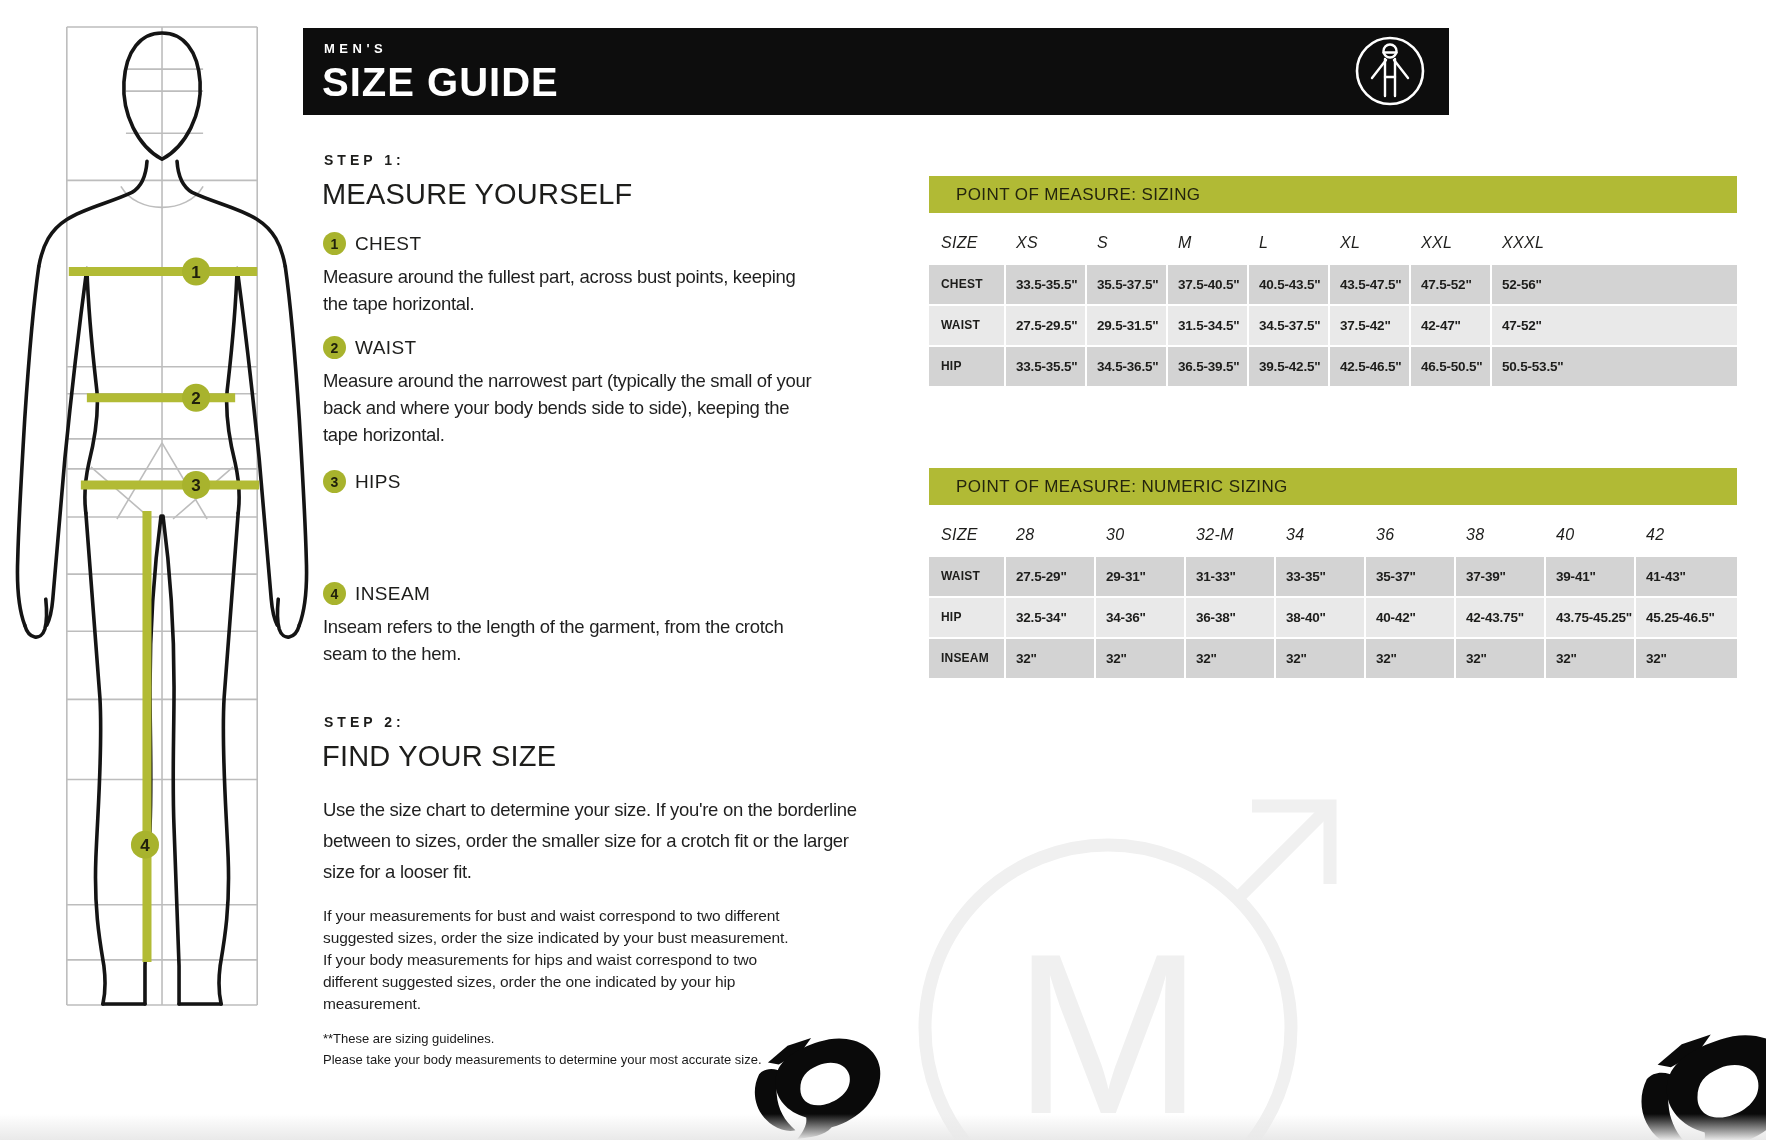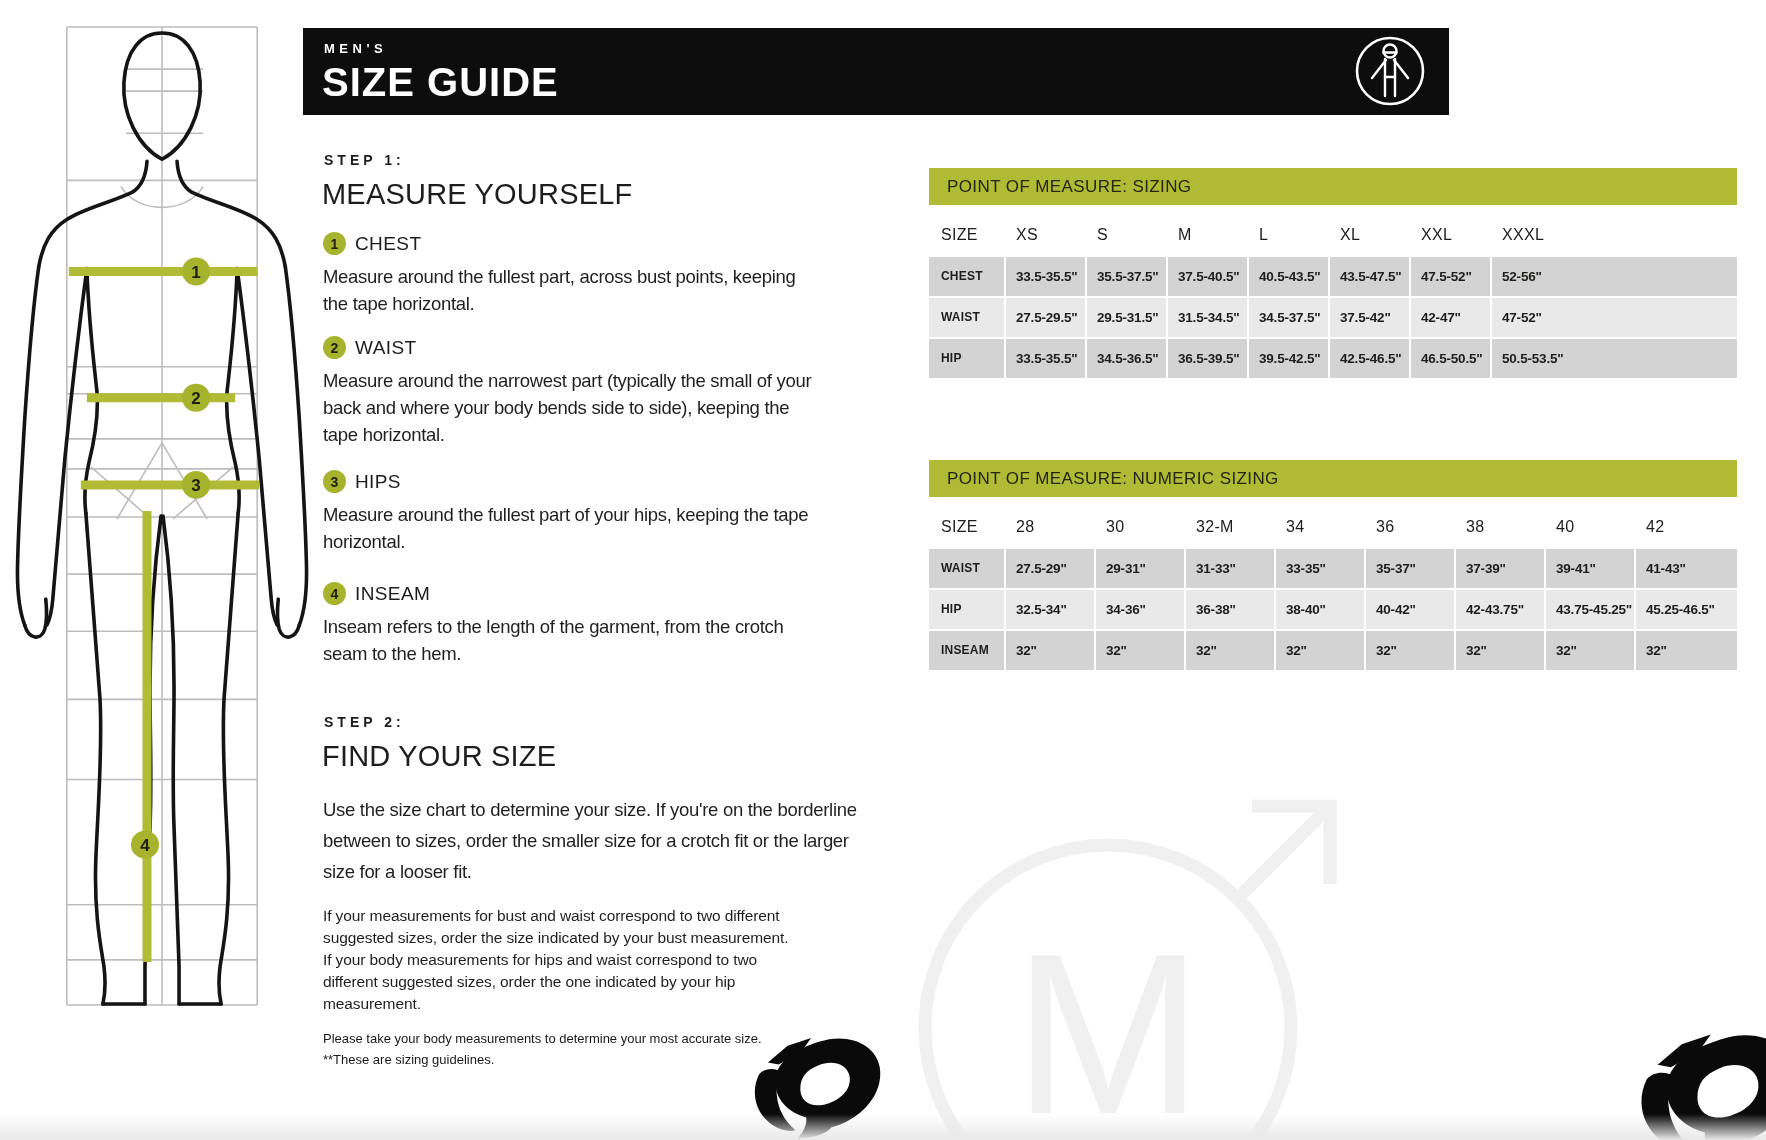--- a/index.html
+++ b/index.html
@@ -44,23 +44,23 @@
   .m-text{margin-top:8px;font-size:18.5px;line-height:27px;letter-spacing:-0.3px;color:#1f1f1f;}
 
   .para1{position:absolute;left:323px;top:794px;width:540px;font-size:18.5px;line-height:31px;letter-spacing:-0.3px;color:#1f1f1f;}
   .para2{position:absolute;left:323px;top:905px;width:470px;font-size:15.5px;line-height:22px;letter-spacing:-0.1px;color:#1f1f1f;}
   .footnote{position:absolute;left:323px;top:1028px;width:620px;font-size:13px;line-height:21px;color:#191919;}
 
   
   .table{position:absolute;width:808px;}
   .tbl0{left:929px;top:168px;}
   .tbl1{left:929px;top:460px;}
-  .tbar{height:37px;line-height:37px;background:var(--accent);padding-left:18px;font-size:17px;
-        color:#24250d;letter-spacing:0.4px;}
-  .thead{margin-top:10px;margin-bottom:2px;height:40px;}
+  .tbar{height:37px;line-height:37px;background:var(--accent);padding-left:27px;font-size:17px;
+        color:#24250d;letter-spacing:0.4px;margin-top:8px;}
+  .thead{margin-top:10px;margin-bottom:2px;height:40px;font-style:italic;}
   .t1{display:grid;grid-template-columns:75px repeat(6,79px) 1fr;column-gap:2px;}
   .t2{display:grid;grid-template-columns:75px repeat(7,88px) 1fr;column-gap:2px;}
   .hcell{line-height:40px;padding-left:10px;font-size:16px;font-weight:400;letter-spacing:0.3px;white-space:nowrap;}
   .hcell:first-child{padding-left:12px;}
   .trow{height:39px;margin-bottom:2px;}
   .cell{line-height:39px;padding-left:10px;font-size:13.5px;font-weight:700;letter-spacing:-0.2px;white-space:nowrap;overflow:hidden;}
   .cell.lab{font-size:12px;padding-left:12px;letter-spacing:0.2px;}
   .dark .cell{background:var(--row-dark);}
   .light .cell{background:var(--row-light);}
 
@@ -178,38 +178,37 @@
           <span class="badge">2</span>
           <span class="m-label">WAIST</span>
         </div>
         <div class="m-text">Measure around the narrowest part (typically the small of your back and where your body bends side to side), keeping the tape horizontal.</div>
       </div>
       <div class="m-item m-item-2">
         <div class="m-head">
           <span class="badge">3</span>
           <span class="m-label">HIPS</span>
         </div>
-        <div class="m-text">Measure around the fullest part of your hips, keeping the tape horizontal.</div>
       </div>
       <div class="m-item m-item-3">
         <div class="m-head">
           <span class="badge">4</span>
           <span class="m-label">INSEAM</span>
         </div>
         <div class="m-text">Inseam refers to the length of the garment, from the crotch seam to the hem.</div>
       </div>
     </div>
 
   <div class="kicker s2-kicker">STEP 2:</div>
   <div class="big-title s2-title">FIND YOUR SIZE</div>
   <div class="para1">Use the size chart to determine your size. If you're on the borderline between to sizes, order the smaller size for a crotch fit or the larger size for a looser fit.</div>
   <div class="para2">If your measurements for bust and waist correspond to two different suggested sizes, order the size indicated by your bust measurement. If your body measurements for hips and waist correspond to two different suggested sizes, order the one indicated by your hip measurement.</div>
   <div class="footnote">
+    <div>**These are sizing guidelines.</div>
     <div>Please take your body measurements to determine your most accurate size.</div>
-    <div>**These are sizing guidelines.</div>
   </div>
 
   <div class="table tbl0">
       <div class="tbar">POINT OF MEASURE: SIZING</div>
       <div class="thead t1">
         <div class="hcell">SIZE</div>
         <div class="hcell">XS</div>
         <div class="hcell">S</div>
         <div class="hcell">M</div>
         <div class="hcell">L</div>

